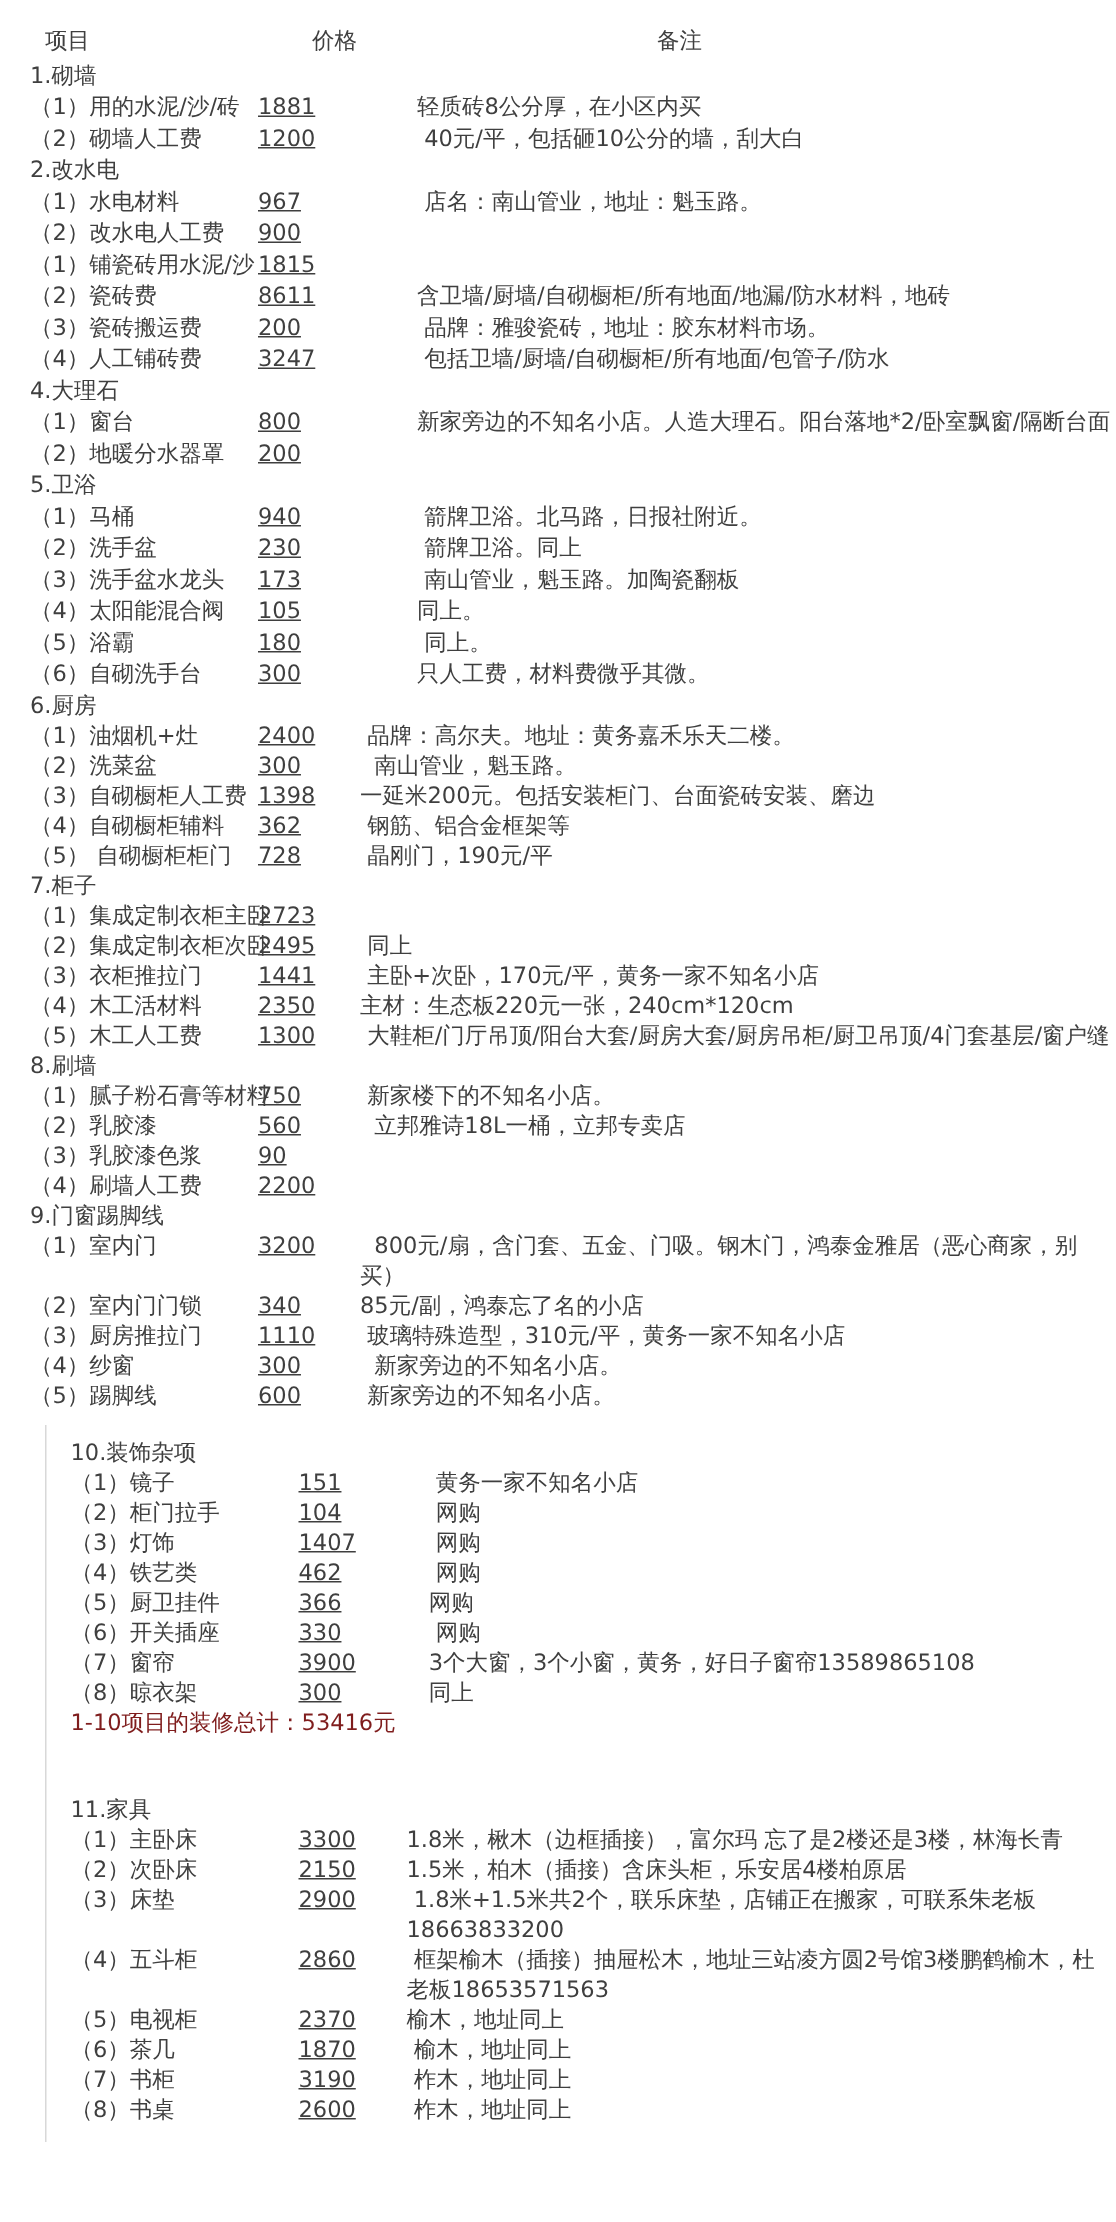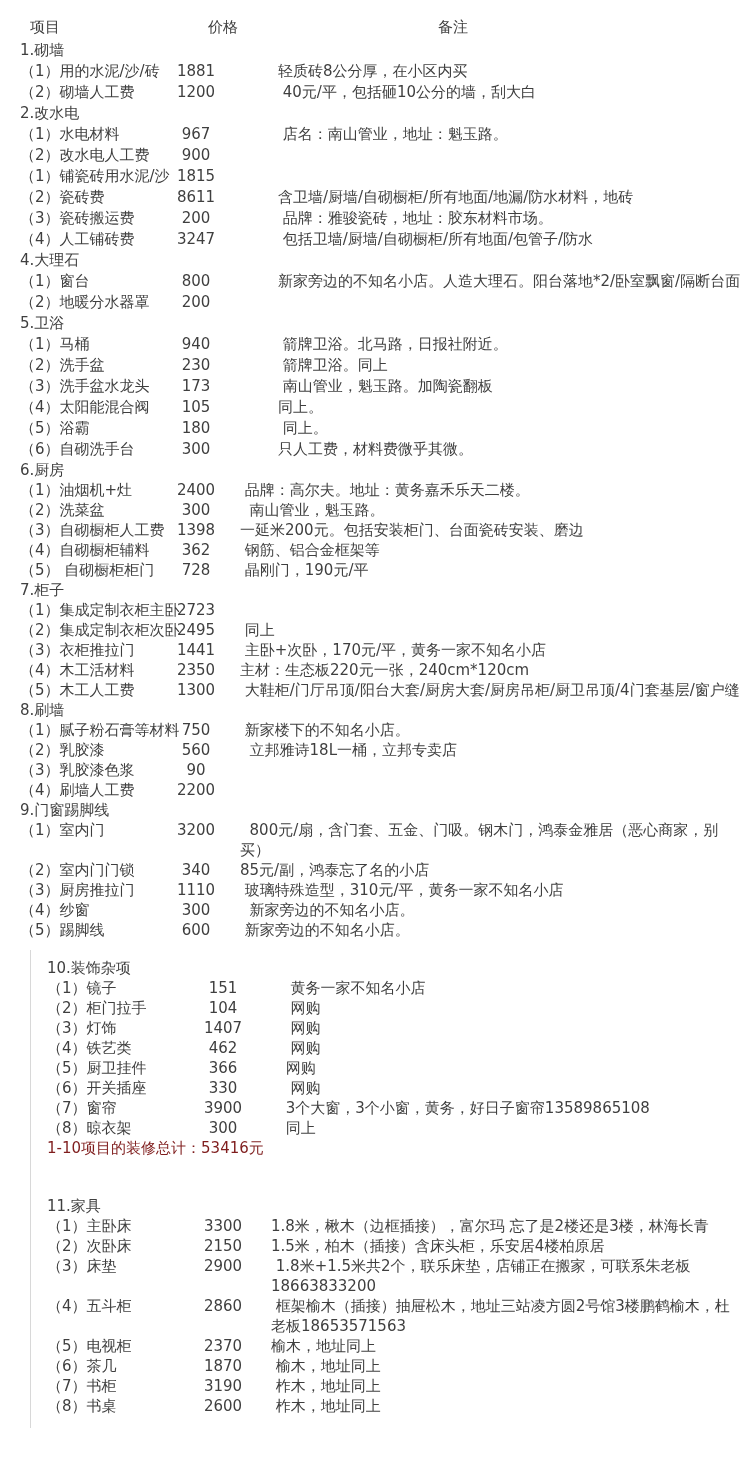--- a/index.html
+++ b/index.html
@@ -11,21 +11,21 @@
   .doc{padding-top:14px;}
   .main{padding-left:20px;}
   
   .hdr{position:relative;height:26px;line-height:26px;}
   .hdr .h-item{margin-left:10px;}
   .hdr .h-price{position:absolute;left:188px;top:0;}
   .hdr .h-note{position:absolute;left:418px;top:0;}
   
   .row{display:grid;grid-template-columns:152px 48px 1fr;white-space:pre-wrap;}
   .item{white-space:nowrap;overflow:visible;}
-  .price{text-align:center;}
+  .price{text-align:left;text-decoration:underline;}
   .note{white-space:pre-wrap;overflow:hidden;}
   .sec-title,.cont-row{white-space:nowrap;}
   
   .early .row,.early .sec-title,.early .cont-row{line-height:21px;}
   .early .note{padding-left:58px;}
   
   .mid .row,.mid .sec-title{line-height:20px;}
   .mid .note{padding-left:20px;}
   
   .quote{

